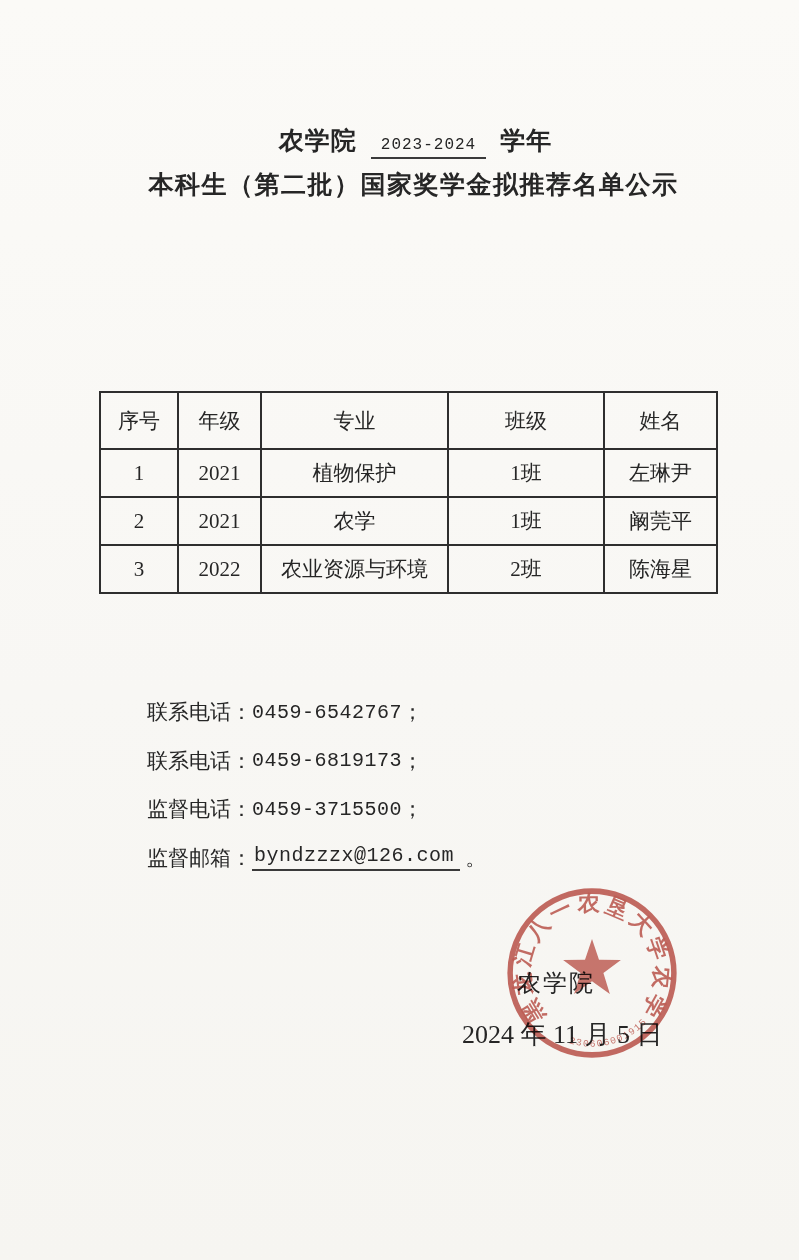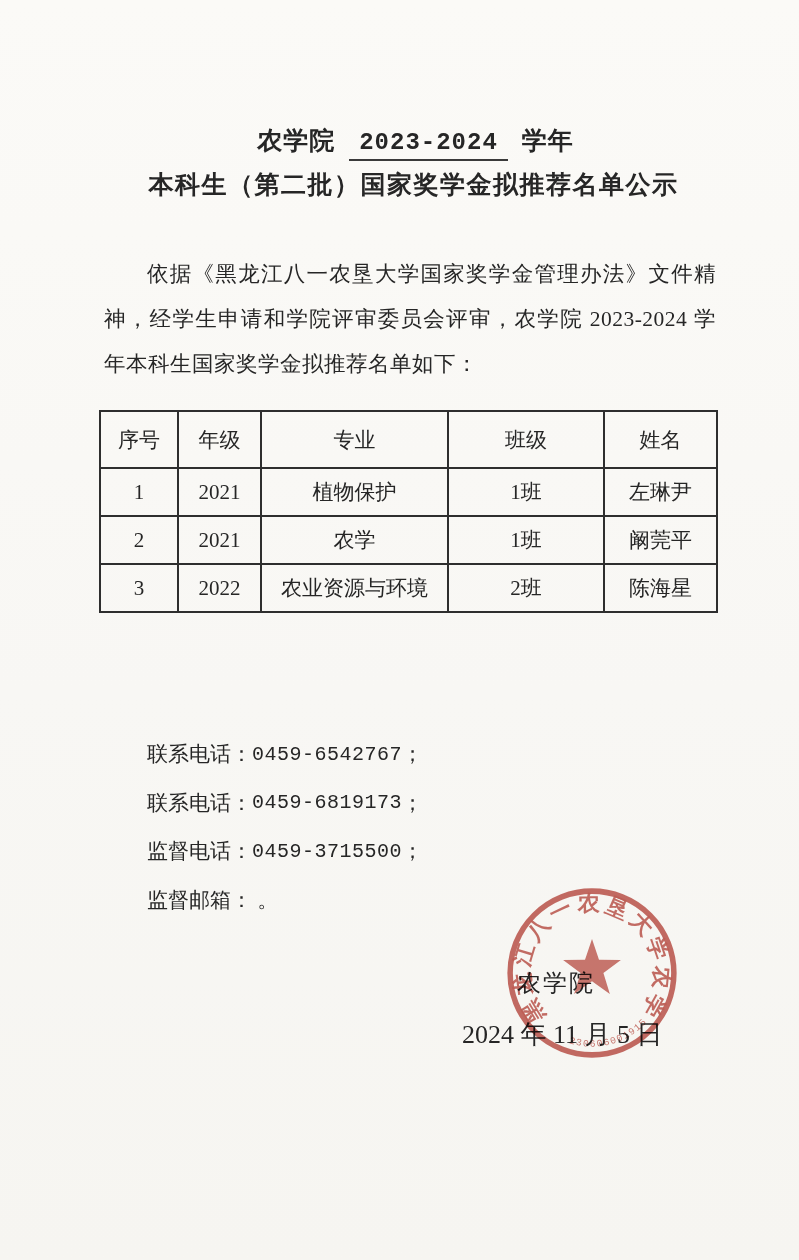--- a/index.html
+++ b/index.html
@@ -18,54 +18,54 @@
   
   .title1{
     position:absolute;top:124px;left:0;width:799px;
     text-align:center;font-size:25px;font-weight:700;
     letter-spacing:1px;transform:translateX(16px);
     white-space:nowrap;
   }
   .title1 .gap{display:inline-block;width:14px;}
   .year-underline{
     font-family:"Liberation Mono","DejaVu Sans Mono",monospace;
-    font-weight:700;font-size:24px;
+    font-weight:400;font-size:16px;
     border-bottom:2px solid #3a3a3a;
     padding:0 10px 3px 10px;
   }
   .title2{
     position:absolute;top:168px;left:0;width:799px;
     text-align:center;font-size:25px;font-weight:700;
     letter-spacing:1.5px;transform:translateX(14px);
     white-space:nowrap;
   }
   
   .para{
     position:absolute;left:104px;width:612px;
     font-size:21.5px;line-height:45px;
     text-align:justify;text-indent:2em;
     letter-spacing:0.5px;
   }
   .para1{top:252px;}
   .para2{top:594px;line-height:44px;}
   
   .award-table{
-    position:absolute;left:99px;top:410px;width:617px;
+    position:absolute;left:99px;top:391px;width:617px;
     border-collapse:collapse;table-layout:fixed;
     font-size:21px;
   }
   .award-table th,.award-table td{
     border:2px solid #2e2e2e;
     text-align:center;vertical-align:middle;
     font-weight:400;padding:0;
     height:46px;
   }
   .award-table thead th{height:55px;}
   
-  .contacts{position:absolute;left:147px;top:730px;}
+  .contacts{position:absolute;left:147px;top:688px;}
   .contact-line{height:48.5px;font-size:21px;display:flex;align-items:center;white-space:pre;}
   .mono{
     font-family:"Liberation Mono","DejaVu Sans Mono",monospace;
     font-size:20px;letter-spacing:0.5px;text-align:center;
   }
   .u{border-bottom:2px solid #3a3a3a;padding:0 6px 2px 2px;}
   
   .sig-org{
     position:absolute;left:517px;top:967px;
     font-size:24px;letter-spacing:2px;white-space:nowrap;
@@ -85,21 +85,20 @@
 </head>
 <body>
 
 <div class="page">
 
   <div class="title1">
     <span>农学院</span><span class="gap"></span><span class="year-underline">2023-2024</span><span class="gap"></span><span>学年</span>
   </div>
   <div class="title2">本科生（第二批）国家奖学金拟推荐名单公示</div>
 
-  <div class="para para1">依据《黑龙江八一农垦大学国家奖学金管理办法》文件精神，经学生申请和学院评审委员会评审，农学院 2023-2024 学年本科生国家奖学金拟推荐名单如下：</div>
 
   <table class="award-table">
     <colgroup>
       <col style="width:78px">
         <col style="width:83px">
         <col style="width:187px">
         <col style="width:156px">
         <col style="width:113px">
     </colgroup>
     <thead>
@@ -141,21 +140,21 @@
     <div class="contact-line">
       <span>联系电话：</span><span class="mono">0459-6542767</span><span>；</span>
     </div>
     <div class="contact-line">
       <span>联系电话：</span><span class="mono">0459-6819173</span><span>；</span>
     </div>
     <div class="contact-line">
       <span>监督电话：</span><span class="mono">0459-3715500</span><span>；</span>
     </div>
     <div class="contact-line">
-      <span>监督邮箱：</span><span> 。</span>
+      <span>监督邮箱：</span><span class="mono u">byndzzzx@126.com</span><span> 。</span>
     </div>
   </div>
 
   <div class="sig-org">农学院</div>
   <div class="sig-date">2024 年 11 月 5 日</div>
 
   <svg class="stamp" viewBox="0 0 200 200" xmlns="http://www.w3.org/2000/svg" aria-hidden="true">
     <defs>
       <path id="ringPath" d="M 51.9 148.1 A 68 68 0 1 1 148.1 148.1" fill="none"></path>
       <path id="serialPath" d="M 30.7 140 A 80 80 0 0 0 169.3 140" fill="none"></path>

